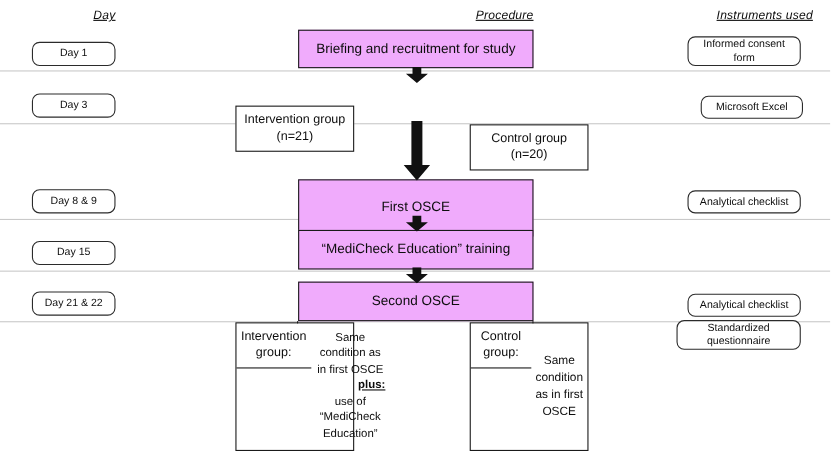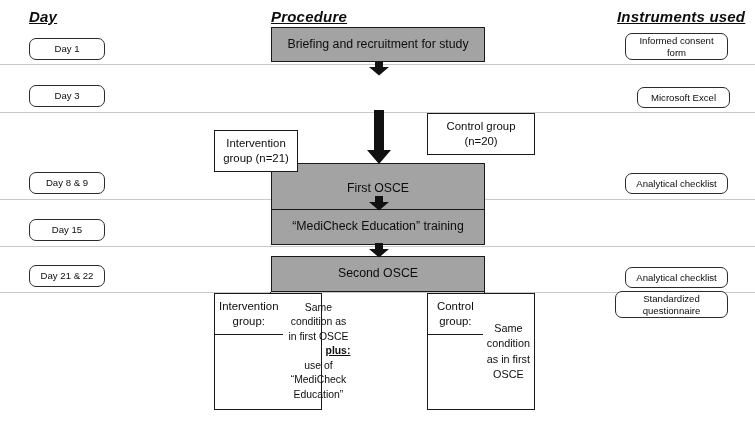--- a/index.html
+++ b/index.html
@@ -15,25 +15,25 @@
     position: relative;
     width: 755px;
     height: 421px;
     background: #ffffff;
     overflow: hidden;
   }
 
   
   .col-header {
     position: absolute;
-    font-size: 15px;
-    font-weight: bold;
+    font-size: 11px;
+    font-weight: normal;
     font-style: italic;
     text-decoration: underline;
-    text-align: left;
+    text-align: right;
     white-space: nowrap;
     letter-spacing: 0.2px;
   }
 
   
   .rule {
     position: absolute;
     left: 0;
     width: 755px;
     height: 1px;
@@ -54,21 +54,21 @@
     font-size: 9.6px;
     line-height: 1.15;
     padding: 1px 3px;
   }
 
   
   .pbox {
     position: absolute;
     box-sizing: border-box;
     border: 1.4px solid #1a1a1a;
-    background: #a3a3a3;
+    background: #f0abfc;
     display: flex;
     align-items: center;
     justify-content: center;
     text-align: center;
     font-size: 12.3px;
     line-height: 1.28;
     padding: 2px 5px;
   }
 
   
@@ -167,21 +167,21 @@
 
   <div class="pbox" style="left:271px; top:27px;  width:214px; height:35px;">Briefing and recruitment for study</div>
 
 
   <div class="pbox" style="left:271px; top:163px; width:214px; height:52px;">First OSCE</div>
 
   <div class="pbox" style="left:271px; top:209px; width:214px; height:36px;">“MediCheck Education” training</div>
 
   <div class="pbox" style="left:271px; top:256px; width:214px; height:36px;">Second OSCE</div>
 
-  <div class="armbox" style="left:214px; top:130px; width:84px; height:42px;">Intervention group (n=21)</div>
+  <div class="armbox" style="left:214px; top:96px; width:108px; height:42px;">Intervention group (n=21)</div>
 
   <div class="armbox" style="left:427px; top:113px; width:108px; height:42px;">Control group (n=20)</div>
 
   <div class="armstack" style="left:214px; top:293px; width:108px; height:117px;">
     <div class="head" style="height:41px;">Intervention group:</div>
     <div class="body">
       <span>
         <span>Same condition as in first OSCE </span><b><u>plus:</u></b><span> use of “MediCheck Education”</span>
       </span>
     </div>

